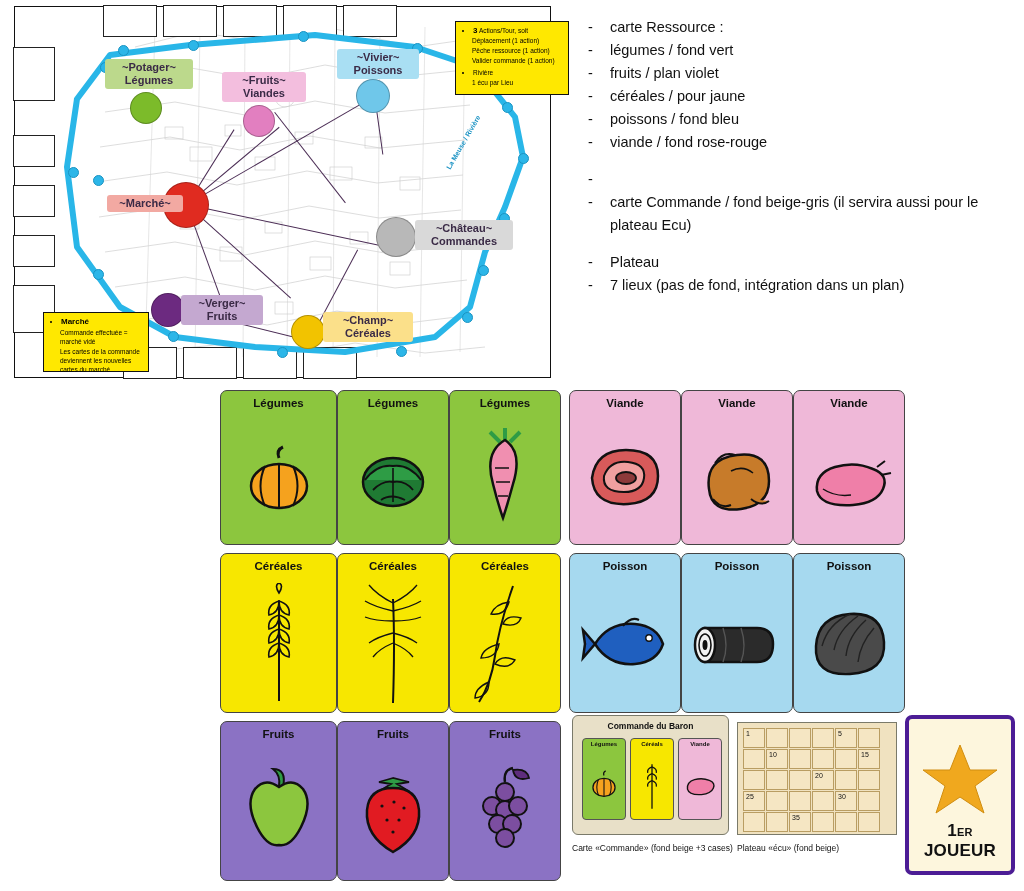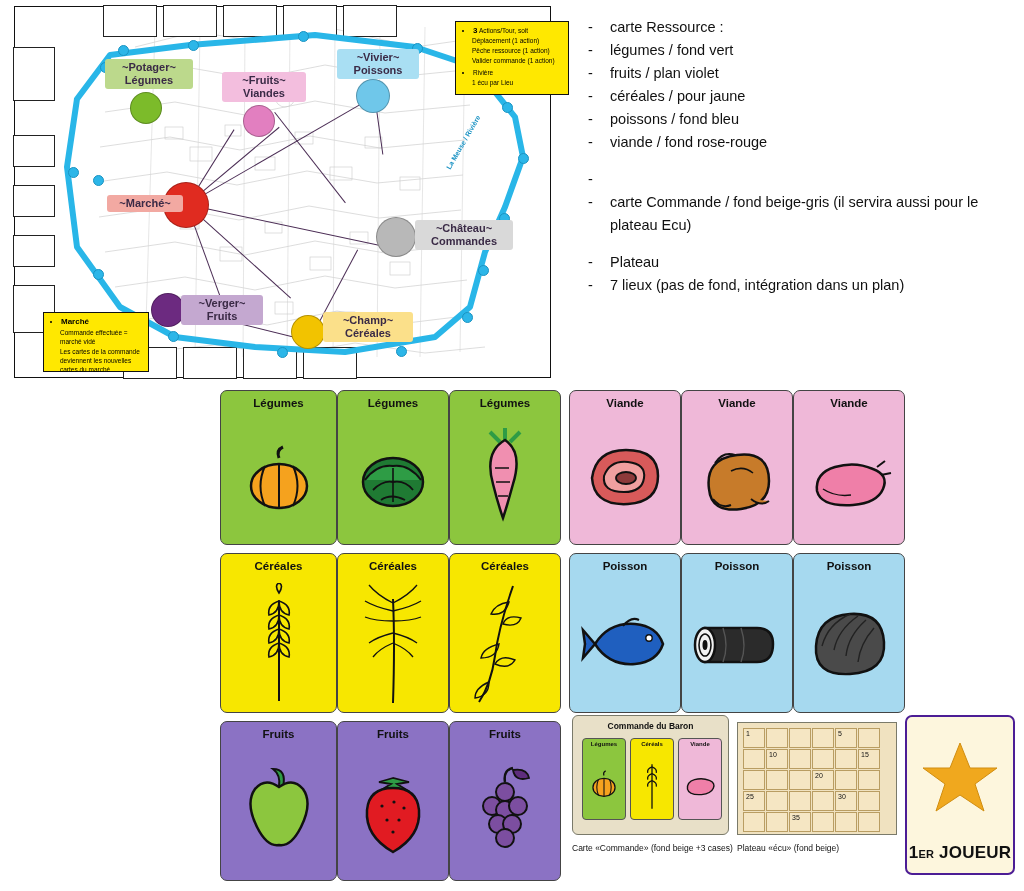--- a/index.html
+++ b/index.html
@@ -49,21 +49,21 @@
   .mini{position:absolute;border:1px solid #555;border-radius:4px;box-sizing:border-box;}
   .mini .mcap{font-size:6px;text-align:center;padding-top:2px;font-weight:bold;color:#111;}
   .mini .mart{position:absolute;left:0;right:0;top:12px;bottom:3px;display:flex;align-items:center;justify-content:center;}
 
   
   #ecu{position:absolute;border:1px solid #7a7a6a;background:#f0e2c0;box-sizing:border-box;}
   .cell{position:absolute;border:1px solid #b99d62;background:#f5e6c3;box-sizing:border-box;font-size:6.5px;color:#111;padding:1px 0 0 2px;}
   .cell.num{font-size:7px;}
 
   
-  #joueur{position:absolute;border:2px solid #4c1d95;border-radius:7px;background:#fdf6dd;box-sizing:border-box;}
+  #joueur{position:absolute;border:4px solid #4c1d95;border-radius:7px;background:#fdf6dd;box-sizing:border-box;}
   #joueur .jlabel{position:absolute;left:0;right:0;bottom:10px;text-align:center;font-size:17px;font-weight:bold;color:#111;letter-spacing:.2px;}
   #joueur .jlabel small{font-size:11px;}
 
   .caption{position:absolute;font-size:8.5px;color:#111;}
 </style>
 </head>
 <body>
 
 <div id="board-panel">
 

